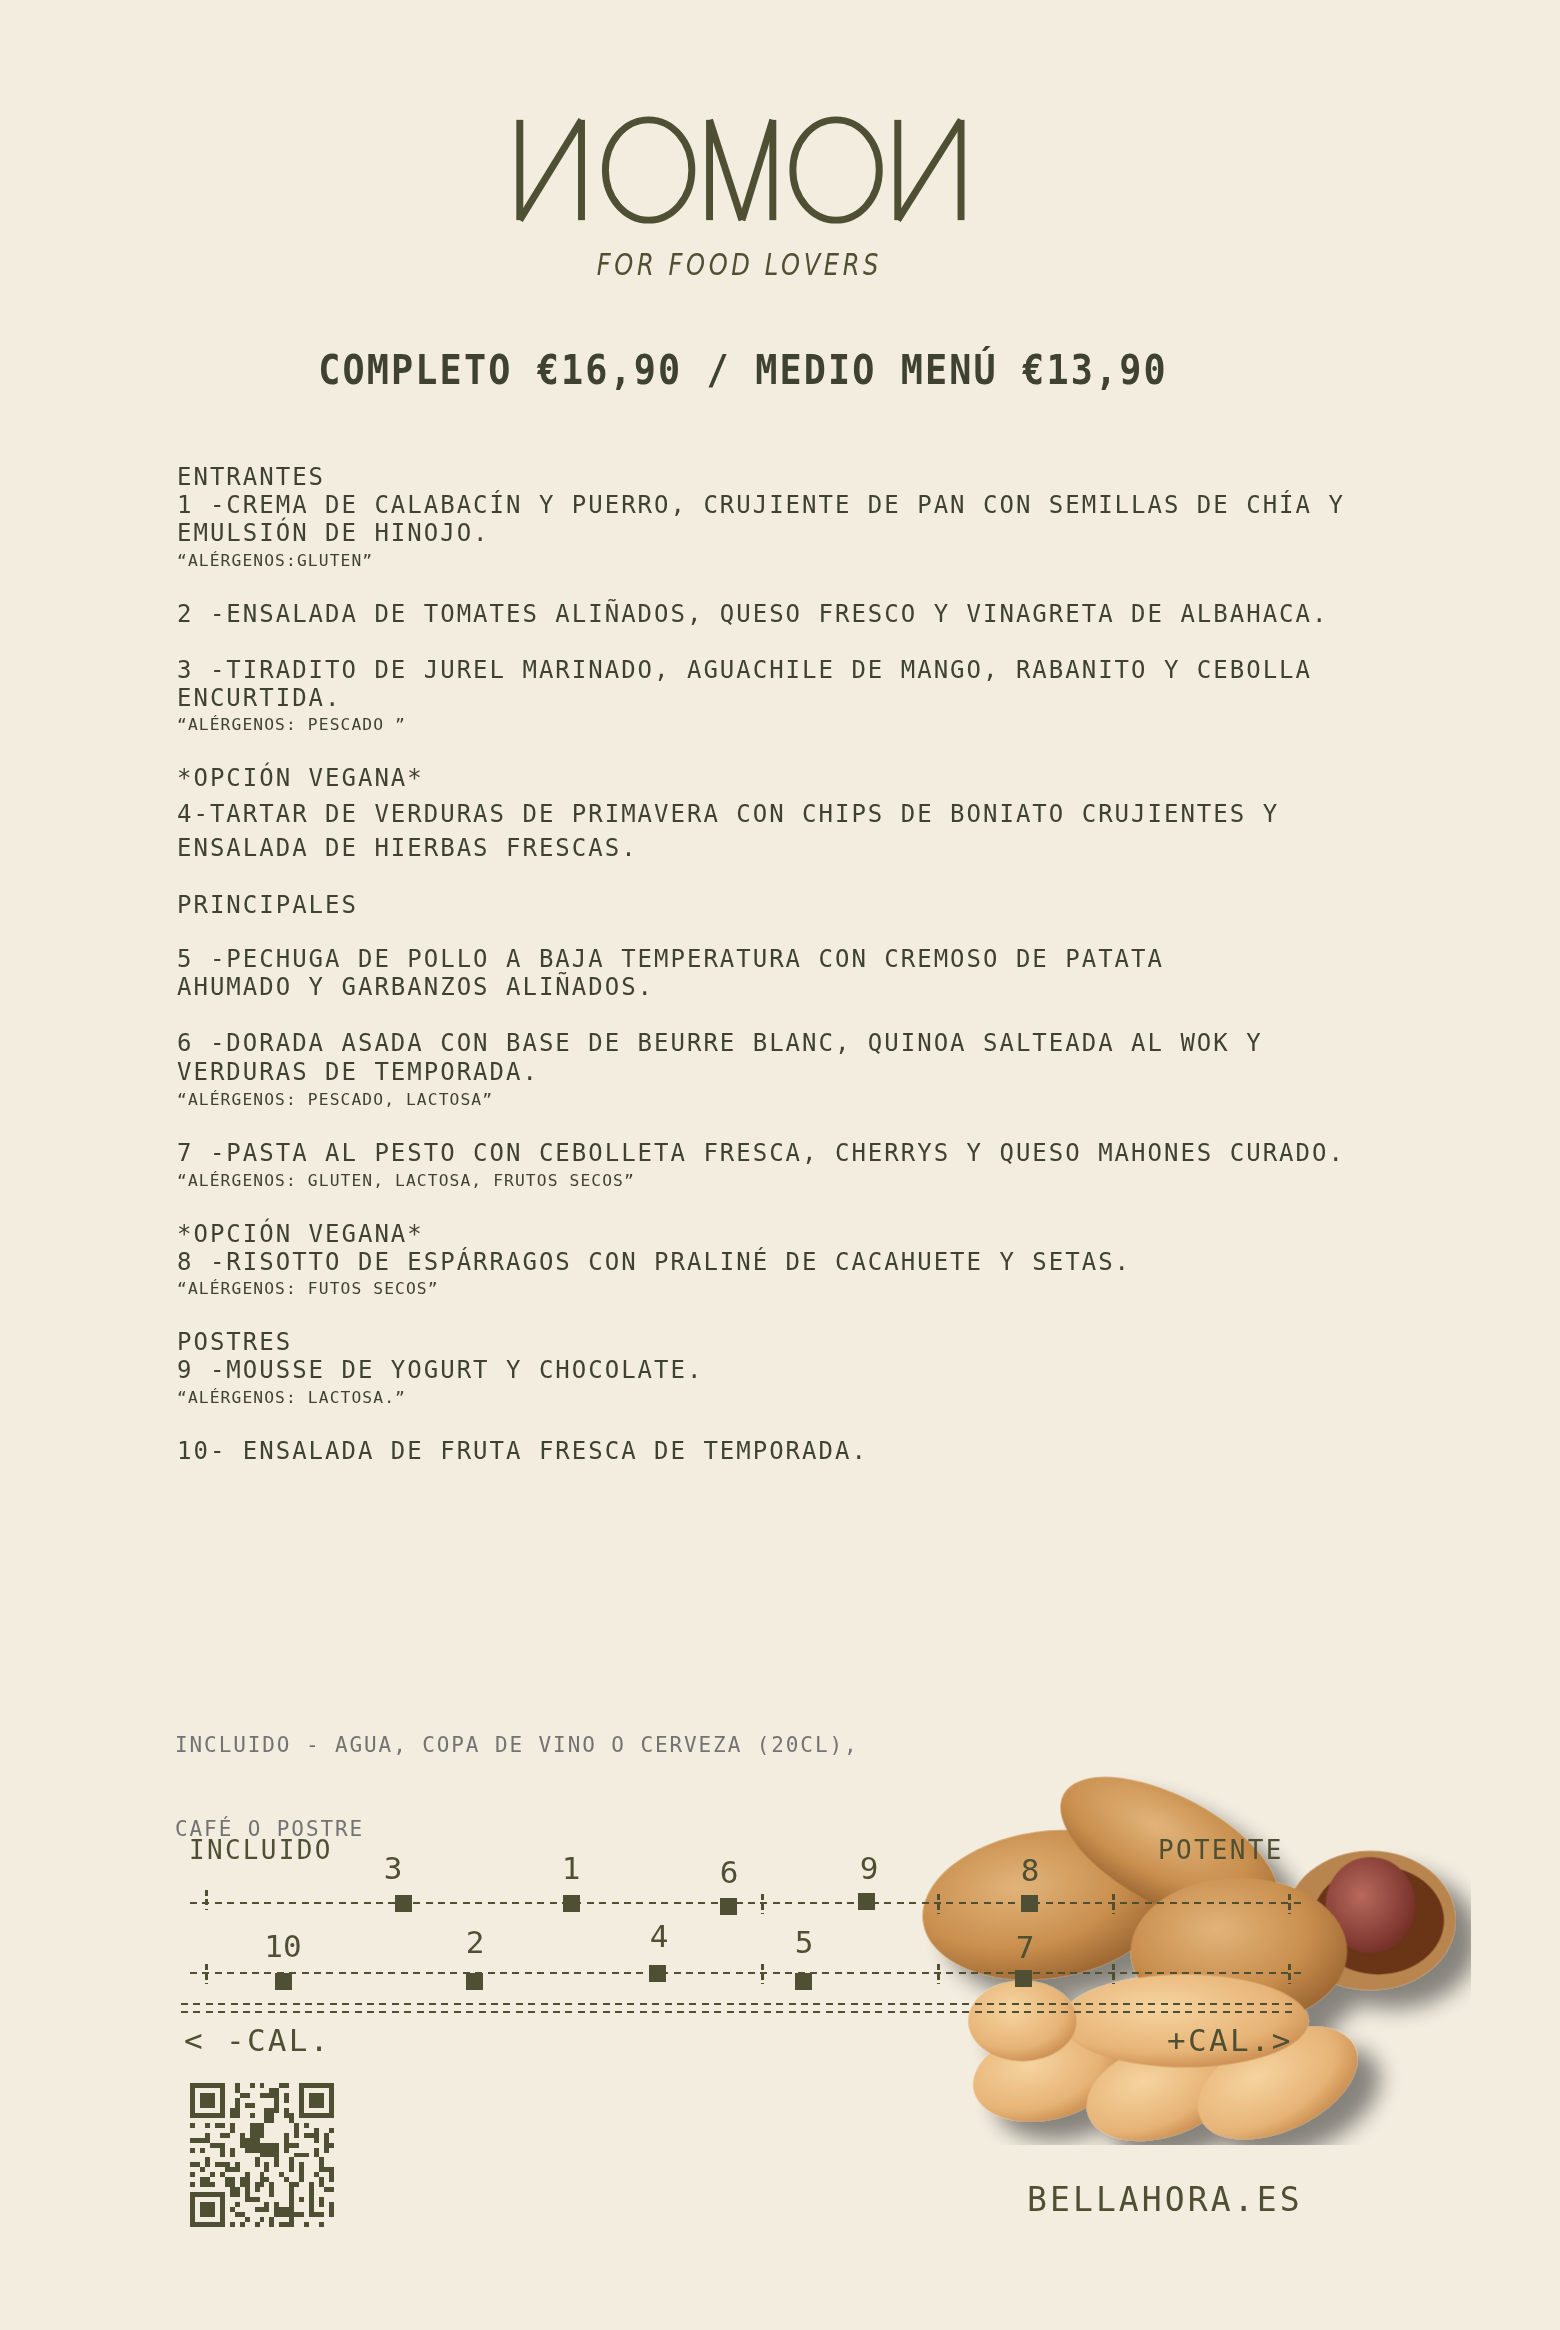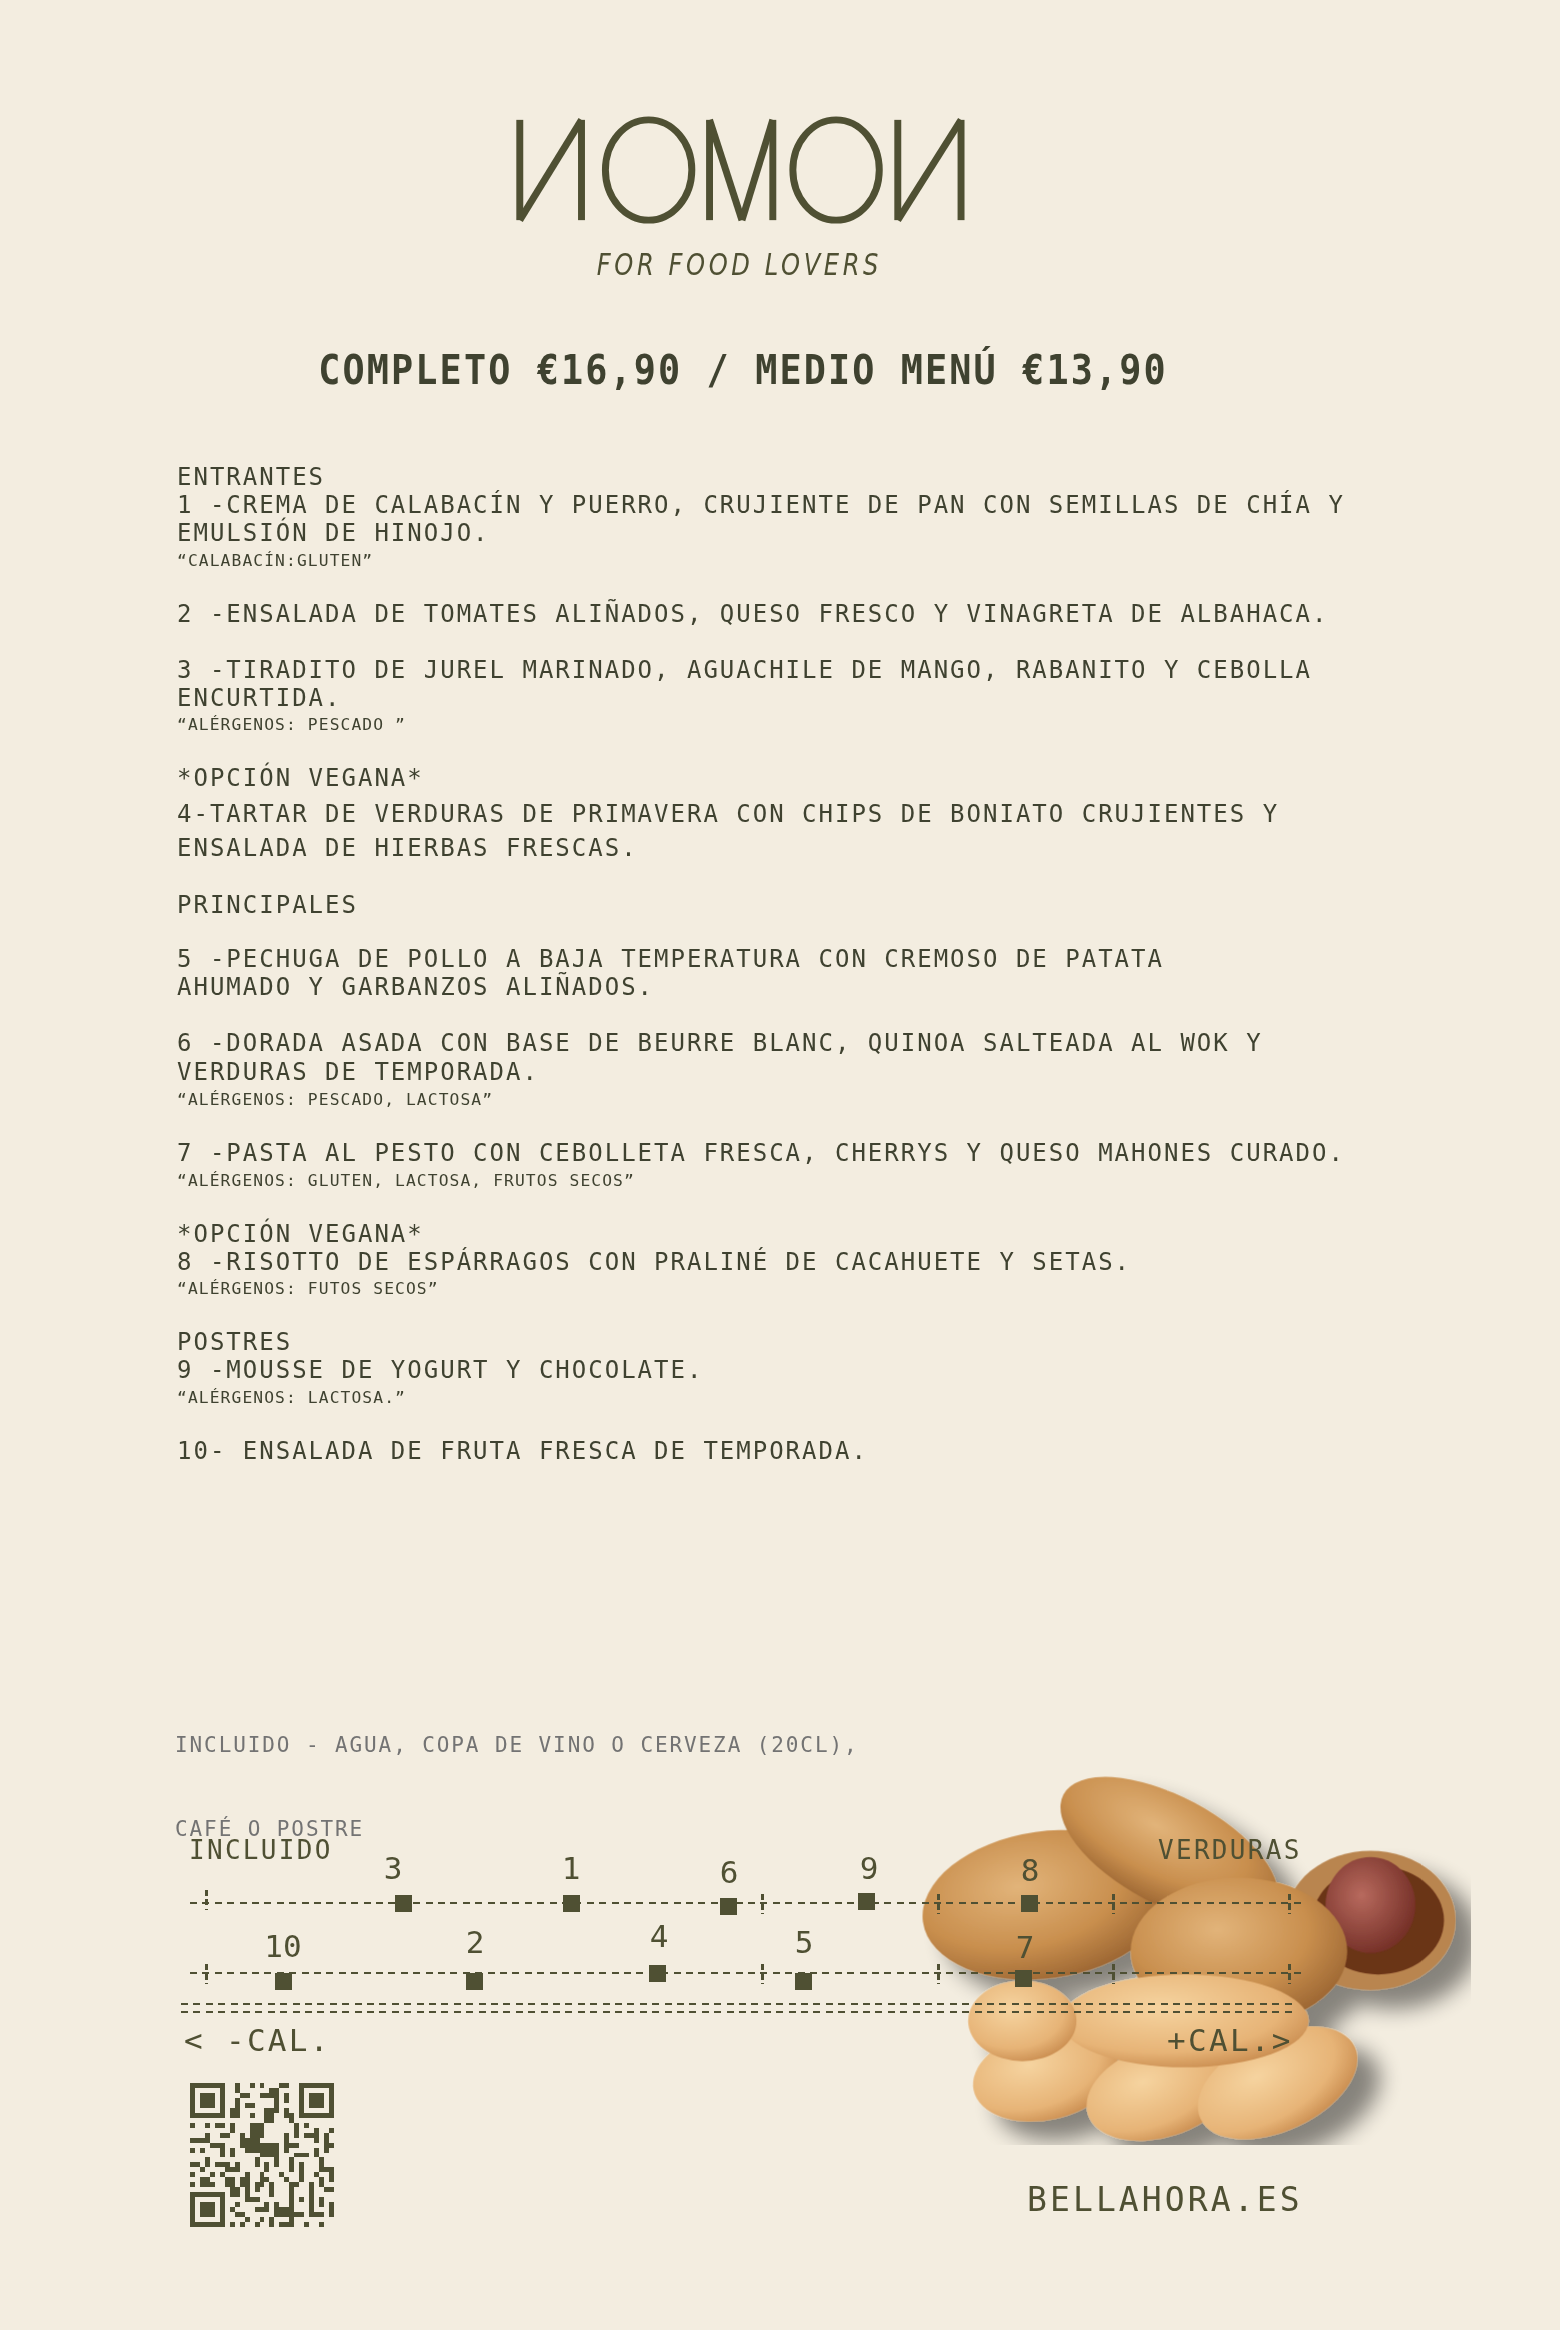--- a/index.html
+++ b/index.html
@@ -94,21 +94,21 @@
 <div class="abs tagline">FOR FOOD LOVERS</div>
 
 <div class="abs title">COMPLETO €16,90 / MEDIO MENÚ €13,90</div>
 
 <div class="abs menu">
   <div class="line">ENTRANTES</div>
 
   <div>
     <div class="line">1 -CREMA DE CALABACÍN Y PUERRO, CRUJIENTE DE PAN CON SEMILLAS DE CHÍA Y</div>
     <div class="line">EMULSIÓN DE HINOJO.</div>
-    <div class="allergen">“CALABACÍN:GLUTEN”</div>
+    <div class="allergen">“ALÉRGENOS:GLUTEN”</div>
   </div>
   <div class="gap-s"></div>
 
   <div>
     <div class="line">2 -ENSALADA DE TOMATES ALIÑADOS, QUESO FRESCO Y VINAGRETA DE ALBAHACA.</div>
   </div>
   <div class="gap-s"></div>
 
   <div>
     <div class="line">3 -TIRADITO DE JUREL MARINADO, AGUACHILE DE MANGO, RABANITO Y CEBOLLA</div>
@@ -213,21 +213,21 @@
     <ellipse cx="170" cy="390" rx="95" ry="58" transform="rotate(-12 170 390)" fill="url(#kernel)"></ellipse>
     <ellipse cx="320" cy="410" rx="100" ry="60" transform="rotate(-18 320 410)" fill="url(#kernel)"></ellipse>
     <ellipse cx="470" cy="400" rx="110" ry="62" transform="rotate(-25 470 400)" fill="url(#kernel)"></ellipse>
     <ellipse cx="350" cy="320" rx="160" ry="60" fill="url(#kernel)"></ellipse>
     <ellipse cx="140" cy="320" rx="70" ry="52" fill="url(#kernel)"></ellipse>
   </g>
 </svg>
 
 <div class="abs" style="left:0; top:0; width:1561px; height:2330px; pointer-events:none;">
   <div class="abs scale-label" style="left:189px; top:1835px;">INCLUIDO</div>
-  <div class="abs scale-label" style="left:1158px; top:1835px;">VERDURAS</div>
+  <div class="abs scale-label" style="left:1158px; top:1835px;">POTENTE</div>
 
   <div class="abs dash-line" style="left:190px; top:1902px; width:1115px;"></div>
   <div class="abs tick" style="left:206px; top:1890px;"></div>
   <div class="abs tick" style="left:762px; top:1894px;"></div>
   <div class="abs tick" style="left:938px; top:1894px;"></div>
   <div class="abs tick" style="left:1113px; top:1894px;"></div>
   <div class="abs tick" style="left:1289px; top:1894px;"></div>
 
   <div class="abs num" style="left:393px; top:1850px;">3</div>
   <div class="abs marker" style="left:403px; top:1895px;"></div>

